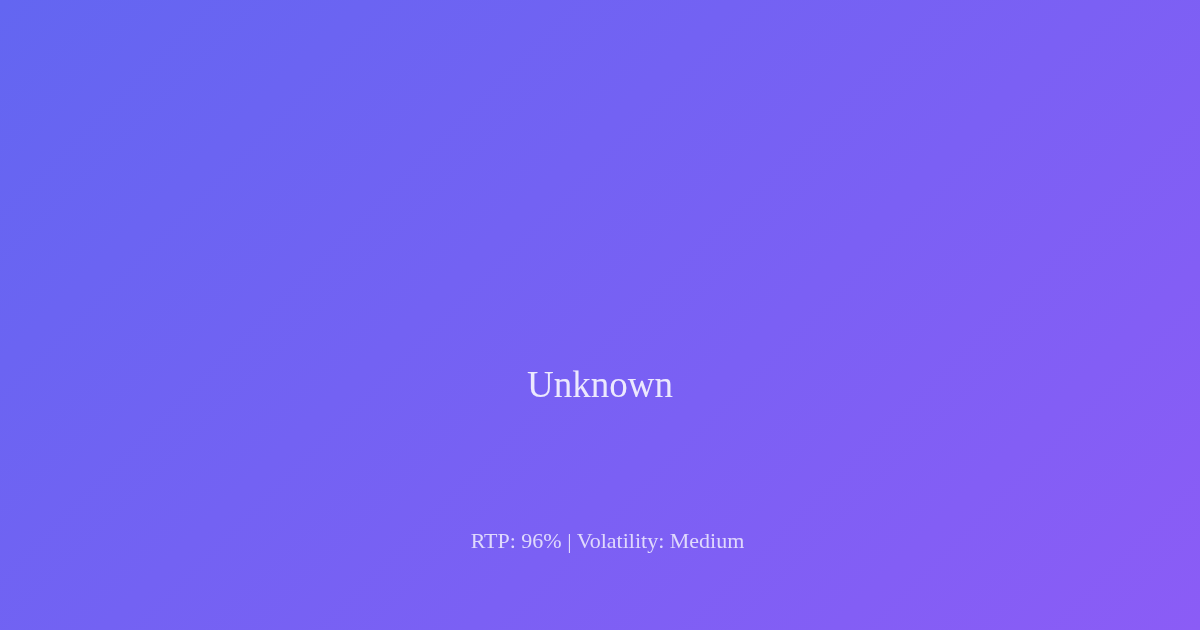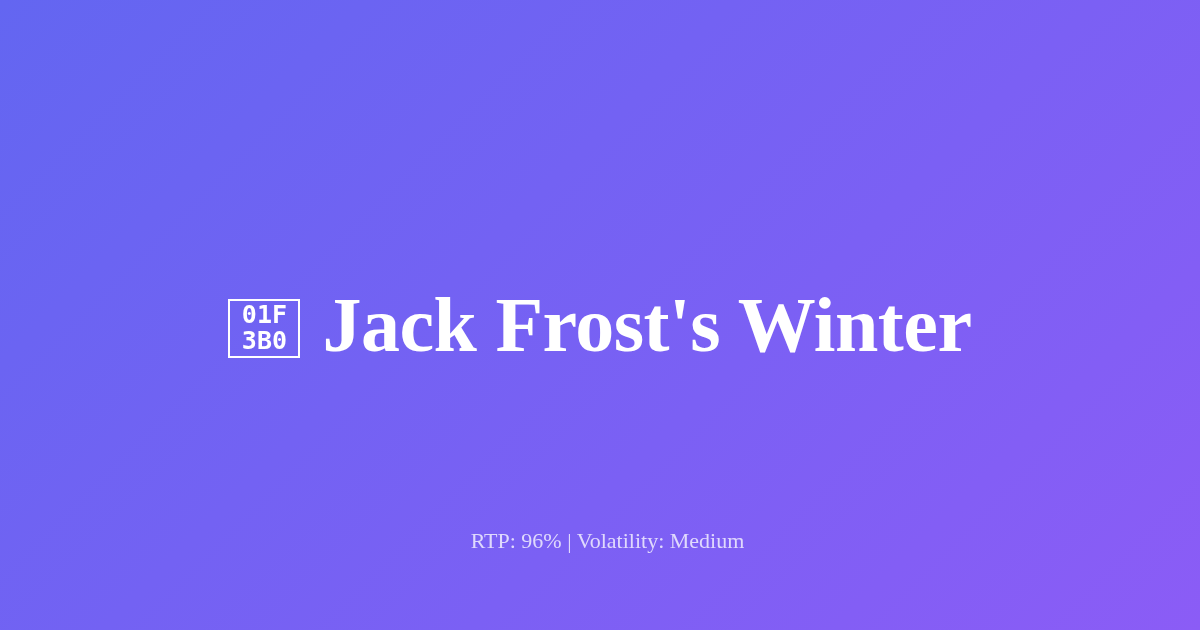--- a/index.html
+++ b/index.html
@@ -96,26 +96,18 @@
     color: rgba(255, 255, 255, 0.76);
     line-height: 1.3;
     margin-left: 15px;
   }
 </style>
 </head>
 <body>
 
 <div class="banner">
 
-  <div class="title-row">
 
-    <div class="tofu">
-      <span>01F</span>
-      <span>3B0</span>
-    </div>
-
-    <h1 class="game-title">Jack Frost's Winter</h1>
-  </div>
-
+  <div class="provider">Unknown</div>
 
   <div class="meta">RTP: 96% | Volatility: Medium</div>
 
 </div>
 
 </body></html>

